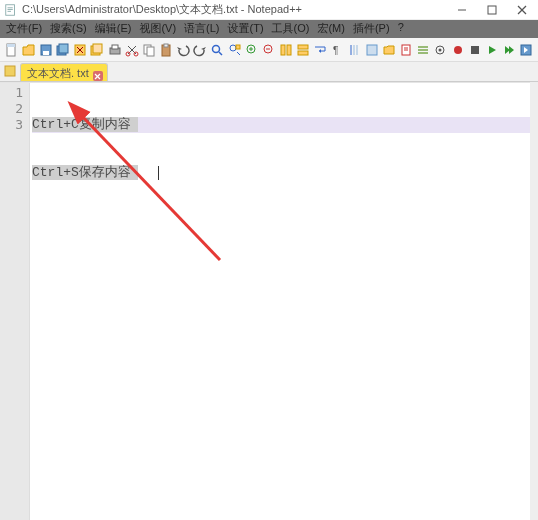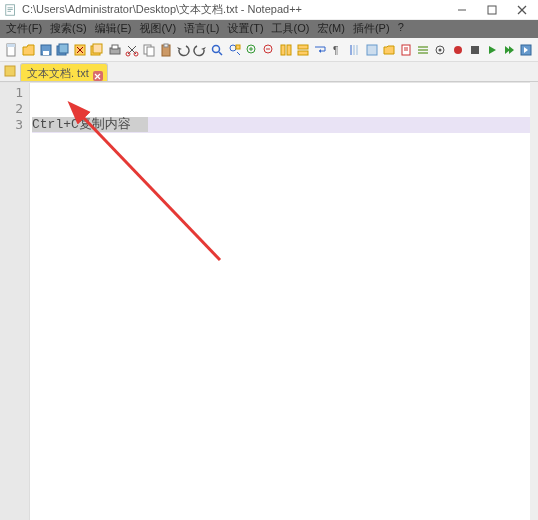--- a/index.html
+++ b/index.html
@@ -101,21 +101,21 @@
       font-size: 13px;
       line-height: 16px;
       padding: 2px 0 0 2px;
       color: #4a4a4a;
       white-space: pre;
       position: relative;
     }
     .code .line { height: 16px; }
     .code .line .sel {
       background: #cfcfcf;
-      padding-right: 17px;
+      padding-right: 7px;
     }
     .code .line.full-highlight {
       background: #e9e3f5;
     }
     .arrow-annot {
       position: absolute;
       pointer-events: none;
       z-index: 10;
     }
     .scrollbar-v {
@@ -379,20 +379,21 @@
 </div>
 
 <div class="editor-area">
   <div class="gutter">
     <div>1</div>
     <div>2</div>
     <div>3</div>
   </div>
   <div class="code">
     <div class="line full-highlight"><span class="sel">Ctrl+C复制内容</span></div>
+    <div class="line"><span class="sel">Ctrl+S保存内容</span><span style="display:inline-block;width:20px;"></span><span style="border-left:1px solid #333;height:14px;display:inline-block;vertical-align:middle;"></span></div>
   </div>
 </div>
 
 <svg class="arrow-annot" style="left:60px;top:100px;" width="180" height="180">
   <defs>
     <marker id="ah" markerWidth="10" markerHeight="10" refX="2" refY="3" orient="auto">
       <path d="M0,0 L0,6 L8,3 Z" fill="#e53935"></path>
     </marker>
   </defs>
   <line x1="160" y1="160" x2="20" y2="14" stroke="#e53935" stroke-width="3" marker-end="url(#ah)"></line>

